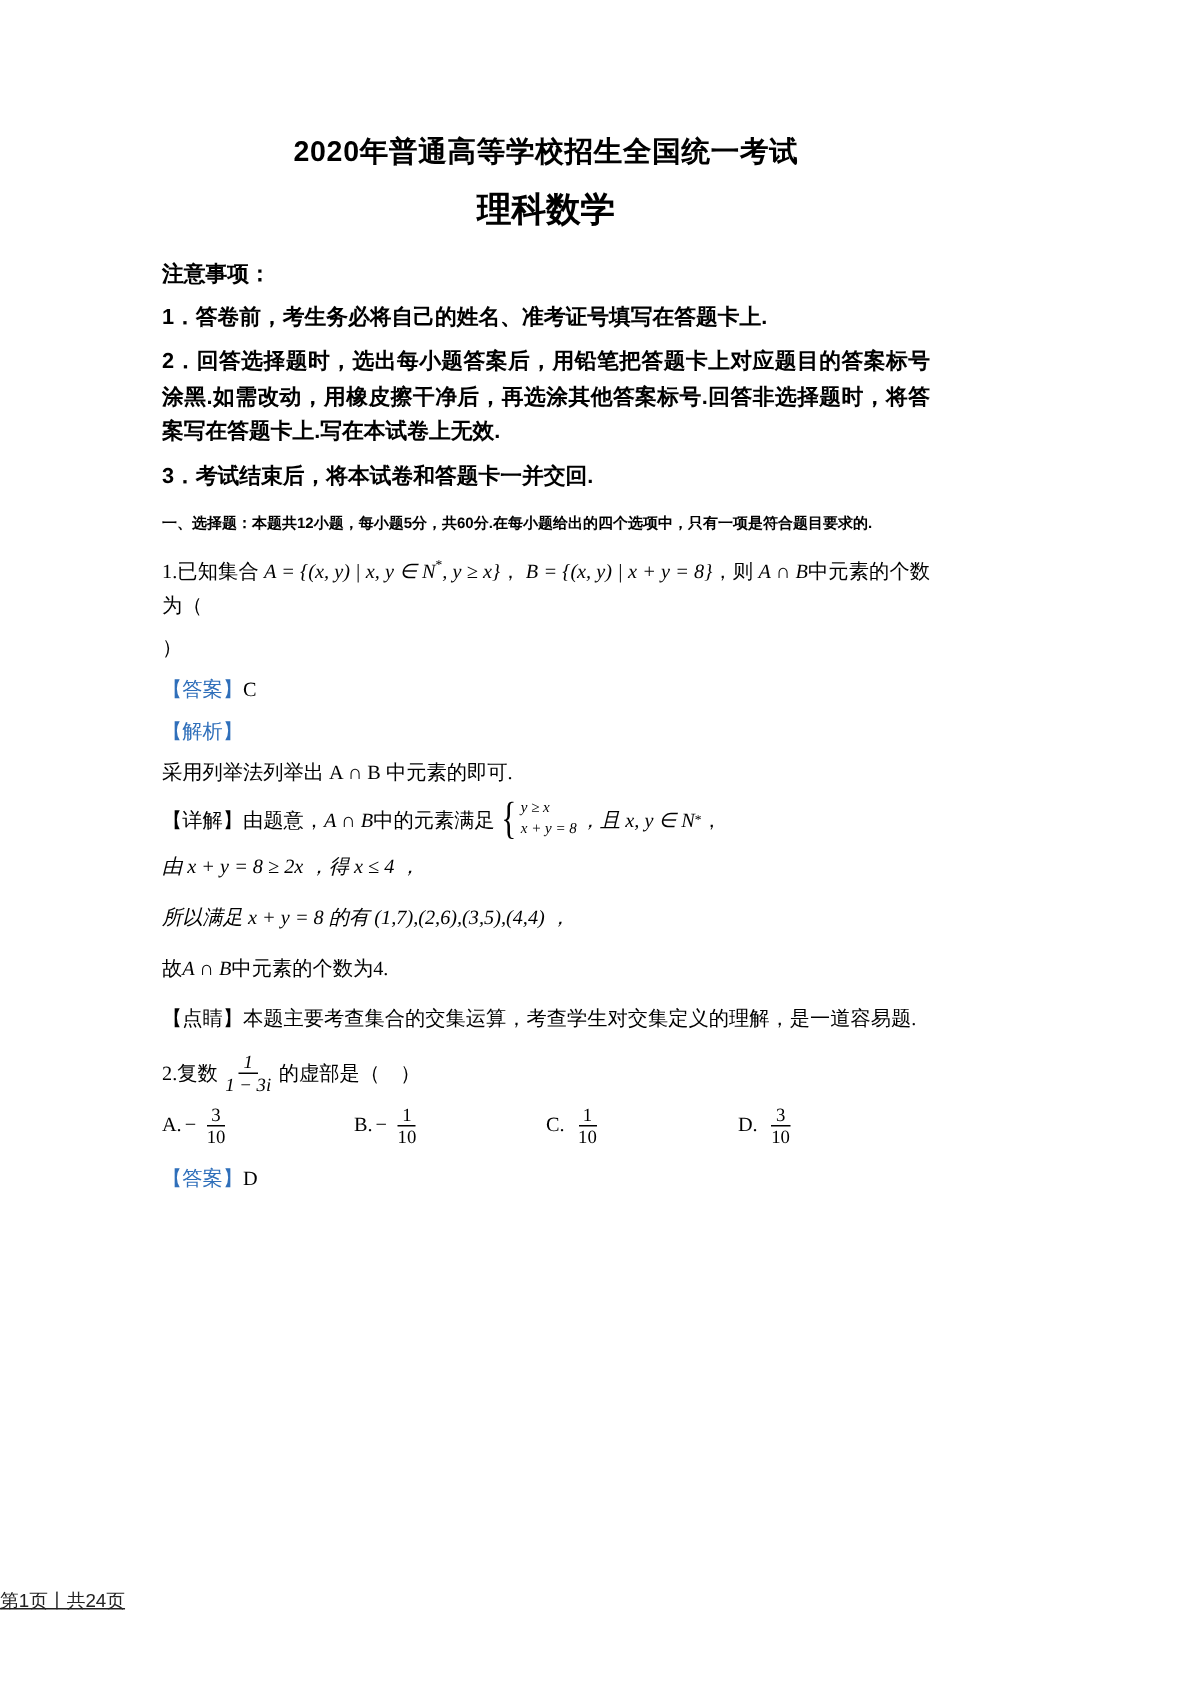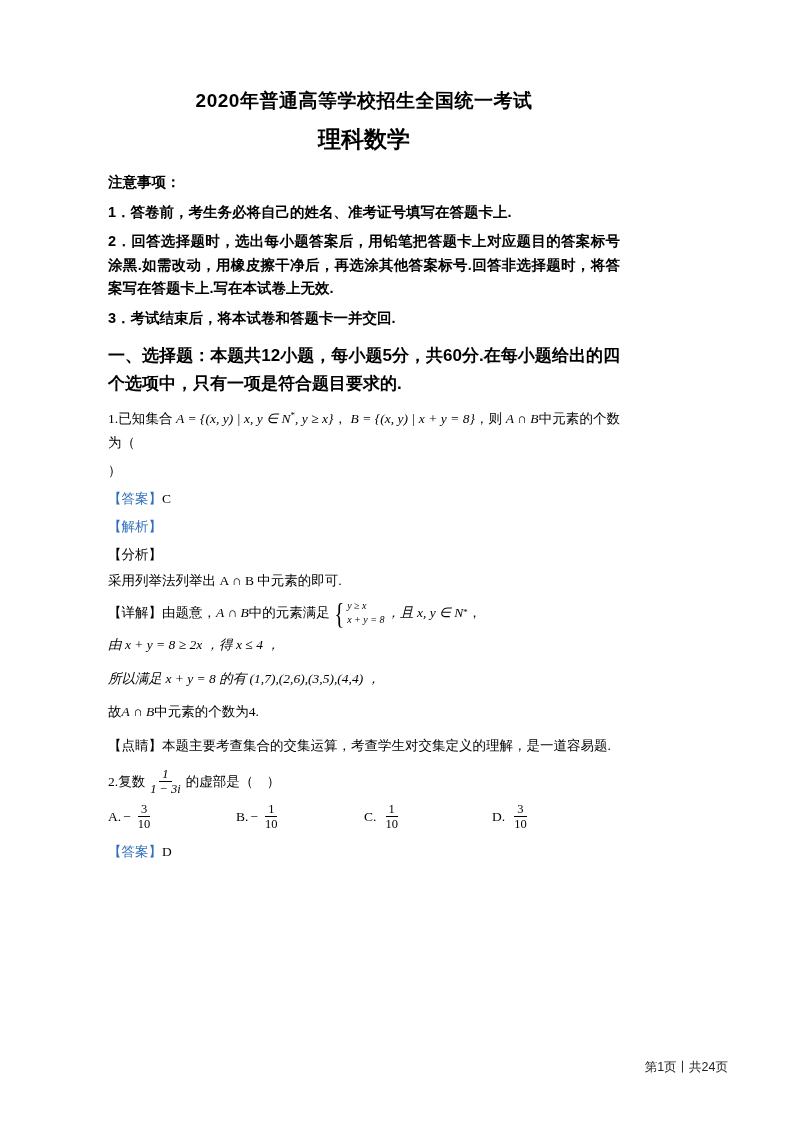--- a/index.html
+++ b/index.html
@@ -46,21 +46,21 @@
     font-family: "Liberation Sans", sans-serif;
     font-weight: bold;
     font-size: 14.5px;
     line-height: 1.62;
     margin: 0 0 6px 0;
     text-align: justify;
   }
   .section-head {
     font-family: "Liberation Sans", sans-serif;
     font-weight: bold;
-    font-size: 17px;
+    font-size: 10px;
     line-height: 1.62;
     margin: 12px 0 10px 0;
     text-align: justify;
   }
   .q-line {
     font-size: 13.5px;
     line-height: 1.75;
     margin: 0 0 4px 0;
     text-align: justify;
   }
@@ -136,24 +136,25 @@
     flex-wrap: wrap;
     font-size: 13.5px;
     line-height: 1.9;
     margin: 6px 0;
   }
   .footer {
     position: absolute;
     left: 0;
     right: 0;
     bottom: 46px;
-    text-align: right;
+    text-align: left;
     font-family: "Liberation Sans", sans-serif;
     font-size: 12.5px;
     color: #222;
+    text-decoration: underline;
   }
   sup.star {
     font-size: 9px;
     vertical-align: super;
   }
 </style>
 </head>
 <body>
 
 <div class="page">
@@ -175,23 +176,20 @@
     <span class="m">A ∩ B</span><span>中元素的个数为（</span>
   </p>
   <p class="q-line">）</p>
 
 
   <p class="tag-line">
     <span class="tag">【答案】</span><span>C</span>
   </p>
   <p class="tag-line">
     <span class="tag">【解析】</span>
-  </p>
-  <p class="tag-line">
-    <span>【分析】</span>
   </p>
   <p class="q-line">采用列举法列举出 A ∩ B 中元素的即可.</p>
 
   <div class="detail-line">
     <span>【详解】</span>
     <span>由题意，</span>
     <span class="m">A ∩ B</span>
     <span>中的元素满足</span>
     <span class="brace-group">
       <span class="brace">{</span>

